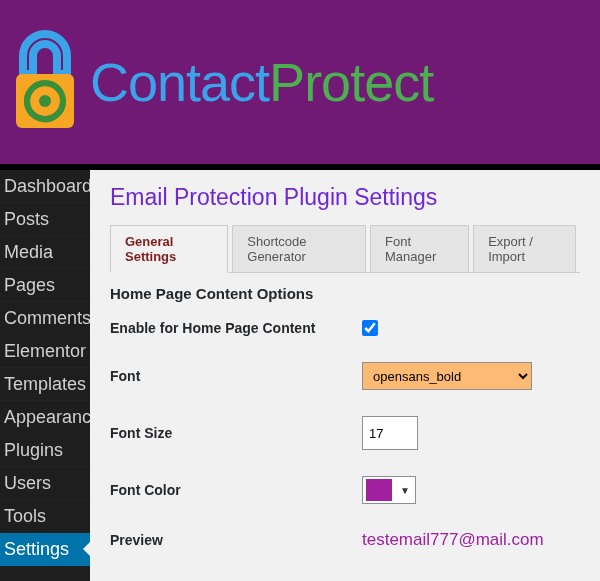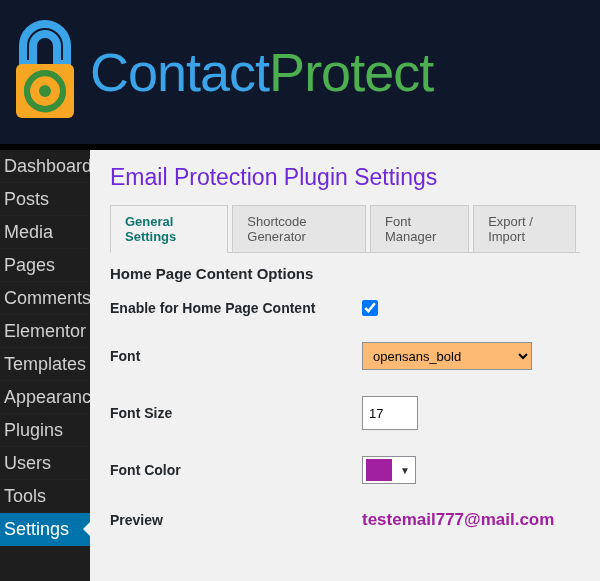--- a/index.html
+++ b/index.html
@@ -1,19 +1,19 @@
 <!DOCTYPE html>
 <html><head>
 <meta charset="utf-8">
 <style>
   * { box-sizing: border-box; margin: 0; padding: 0; }
   html, body { width: 600px; height: 581px; font-family: -apple-system, "Segoe UI", Arial, sans-serif; overflow: hidden; }
   .header {
-    background: #0f172a;
-    height: 144px;
+    background: #701a75;
+    height: 164px;
     display: flex;
     align-items: center;
     padding-left: 10px;
     text-align: right;
   }
   .logo-icon { width: 70px; height: 104px; position: relative; flex-shrink: 0; }
   .wordmark { font-size: 54px; font-weight: 500; letter-spacing: -1px; margin-left: 10px; }
   .wordmark .c1 { color: #3ba3e8; }
   .wordmark .c2 { color: #4caf50; }
   .divider { height: 6px; background: #000; }
@@ -65,39 +65,39 @@
     padding: 8px 14px;
     font-size: 13px;
     color: #555;
     cursor: pointer;
     margin-right: 4px;
   }
   .tab.active {
     background: #f1f1f1;
     border-bottom: 1px solid #f1f1f1;
     margin-bottom: -1px;
-    color: #0f766e;
+    color: #7f1d1d;
     font-weight: 600;
   }
   .section-title { font-size: 15px; font-weight: 600; color: #23282d; margin-bottom: 18px; }
   .row { display: flex; align-items: center; margin-bottom: 26px; }
   .row-label { width: 252px; font-size: 14px; font-weight: 600; color: #23282d; }
   .checkbox { width: 16px; height: 16px; }
   select.input {
     width: 170px; height: 28px; font-size: 13px; padding: 2px 6px;
     border: 1px solid #8c8f94; background: #fdba74;
   }
   input.num {
     width: 56px; height: 28px; font-size: 13px; padding: 16px 6px;
     border: 1px solid #8c8f94; background: #fff;
   }
   .color-picker { display: flex; align-items: center; border: 1px solid #8c8f94; height: 28px; background:#fff; }
   .color-swatch { width: 26px; height: 22px; margin: 0 3px; }
   .color-caret { font-size: 10px; color:#333; padding: 0 5px; }
-  .preview-text { font-size: 17px; font-weight: 700; font-family: sans-serif; }
+  .preview-text { font-size: 17px; font-weight: 400; font-family: sans-serif; }
 </style>
 </head>
 <body>
 
 <div class="header">
   <div class="logo-icon">
     <svg viewBox="0 0 70 104" width="70" height="104">
       <path d="M35 4 a22 22 0 0 1 22 22 v18 h-10 v-18 a12 12 0 1 0 -24 0 v18 h-10 v-18 a22 22 0 0 1 22 -22 z" fill="none" stroke="#3ba3e8" stroke-width="8"></path>
       <rect x="6" y="44" width="58" height="54" rx="6" fill="#f6a623"></rect>
       <circle cx="35" cy="71" r="18" fill="none" stroke="#3a8f3a" stroke-width="6"></circle>

